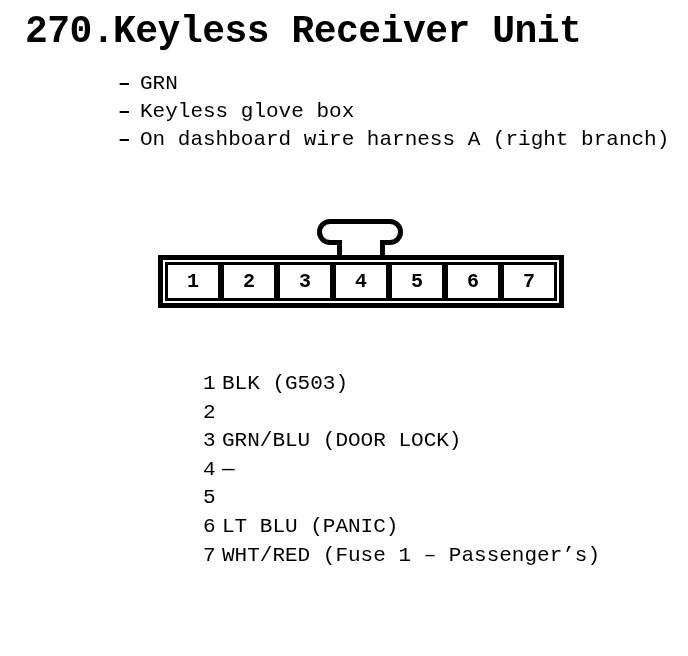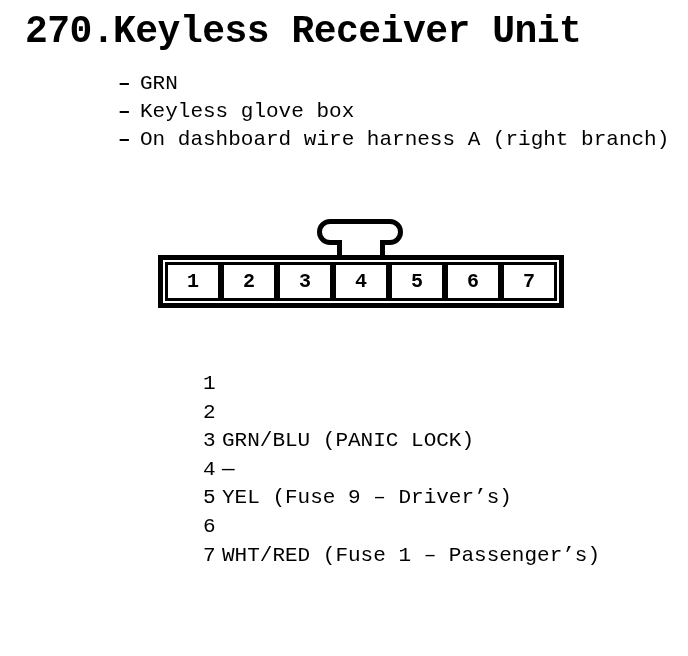--- a/index.html
+++ b/index.html
@@ -130,43 +130,44 @@
         <div class="pin-cell">
           <span class="pin-num">7</span>
         </div>
       </div>
   </div>
 
   <div class="pinout">
 
       <div class="pinout-row">
         <span class="pinout-pin">1</span>
+        <span class="pinout-desc">BLK (G503)</span>
       </div>
 
       <div class="pinout-row">
         <span class="pinout-pin">2</span>
       </div>
 
       <div class="pinout-row">
         <span class="pinout-pin">3</span>
-        <span class="pinout-desc">GRN/BLU (PANIC LOCK)</span>
+        <span class="pinout-desc">GRN/BLU (DOOR LOCK)</span>
       </div>
 
       <div class="pinout-row">
         <span class="pinout-pin">4</span>
         <span class="pinout-desc">—</span>
       </div>
 
       <div class="pinout-row">
         <span class="pinout-pin">5</span>
-        <span class="pinout-desc">YEL (Fuse 9 – Driver’s)</span>
       </div>
 
       <div class="pinout-row">
         <span class="pinout-pin">6</span>
+        <span class="pinout-desc">LT BLU (PANIC)</span>
       </div>
 
       <div class="pinout-row">
         <span class="pinout-pin">7</span>
         <span class="pinout-desc">WHT/RED (Fuse 1 – Passenger’s)</span>
       </div>
     </div>
 
 </div>
 

